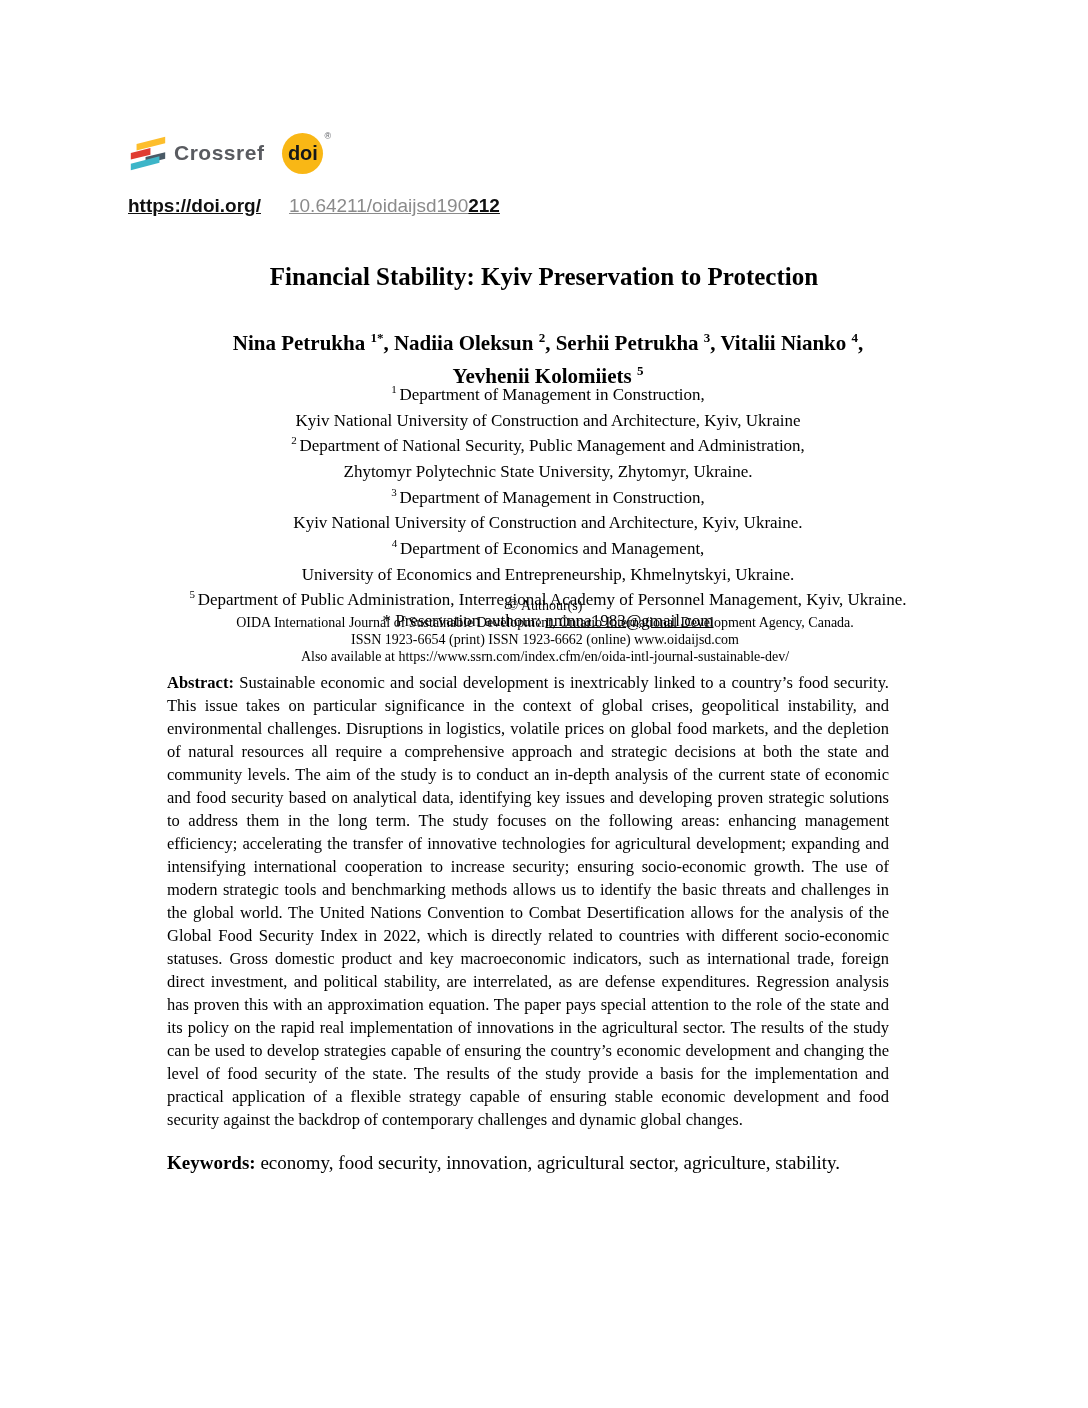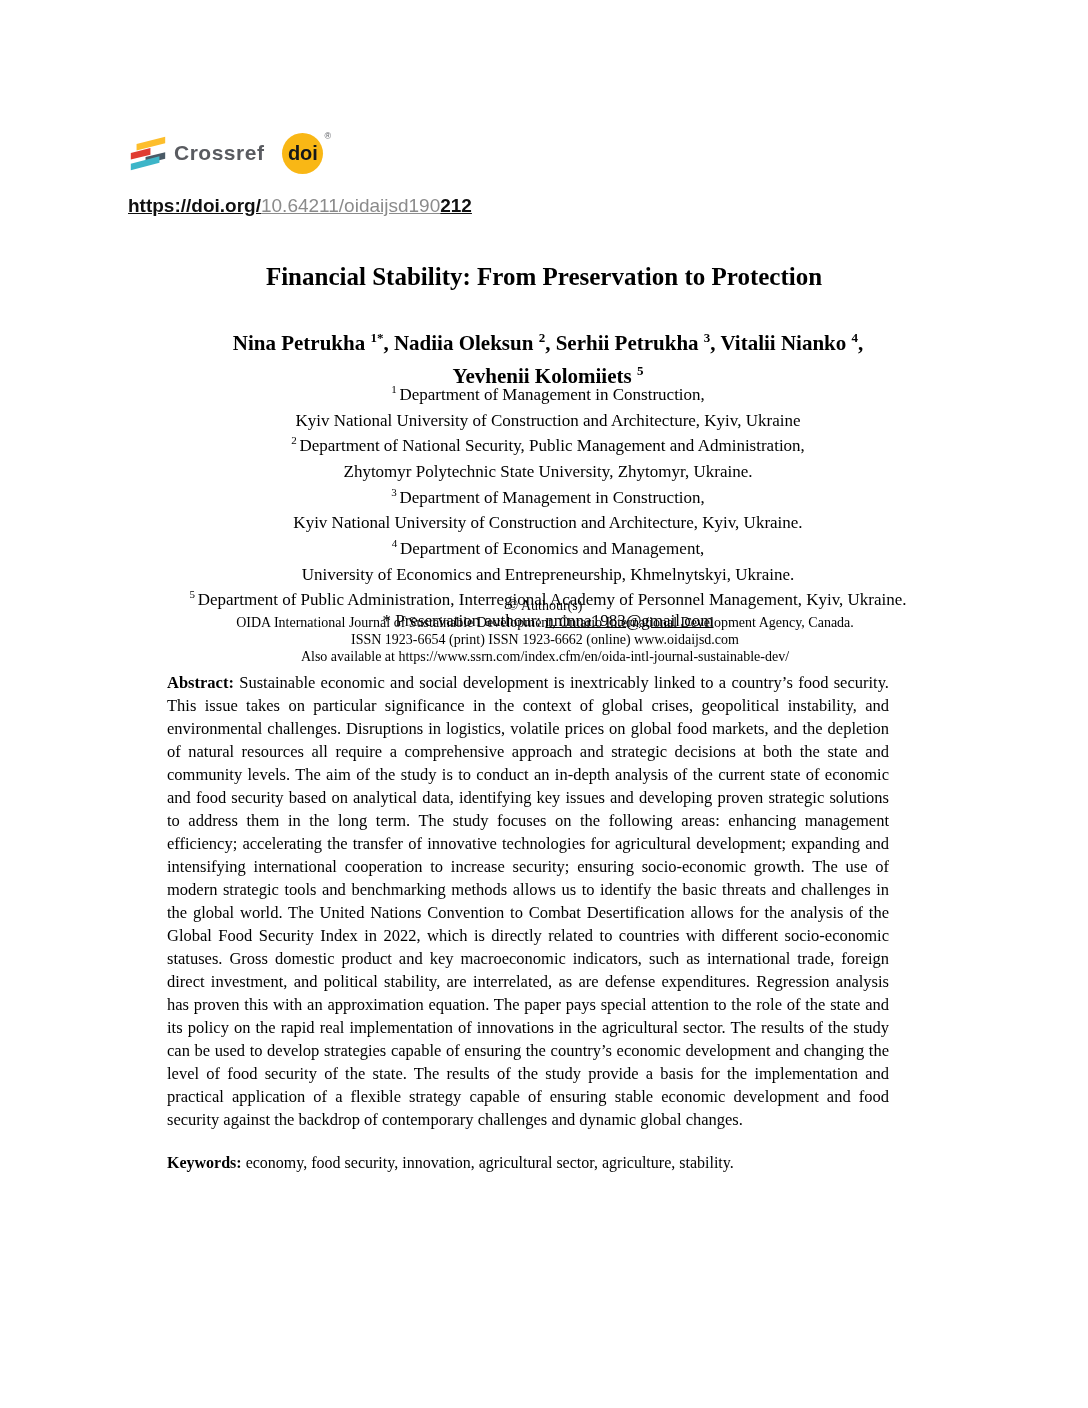--- a/index.html
+++ b/index.html
@@ -52,21 +52,21 @@
     font-size:9px;color:var(--crossref-text-gray);
     position:relative;top:-2px;left:1px;
   }
   
   .doi-line{
     position:absolute;top:195px;left:128px;
     font-family:"Liberation Sans",sans-serif;font-size:19px;
     white-space:nowrap;
   }
   .doi-line .seg-bold{font-weight:bold;color:#101010;text-decoration:underline;}
-  .doi-line .seg-gray{font-weight:normal;color:var(--link-gray);text-decoration:underline;}
+  .doi-line .seg-gray{font-weight:normal;color:var(--link-gray);text-decoration:underline;margin-left:28px;}
   
   .paper-title{
     position:absolute;top:263px;left:0;right:0;margin:0;
     text-align:center;font-size:25px;font-weight:bold;color:#000;
   }
   .authors{
     position:absolute;top:324px;left:8px;right:0;
     text-align:center;font-weight:bold;font-size:21px;line-height:28px;color:#000;
   }
   .authors sup{font-size:13px;}
@@ -82,21 +82,21 @@
     position:absolute;top:597px;left:2px;right:0;
     text-align:center;font-size:14px;line-height:17px;color:#000;
   }
   
   .main-text{position:absolute;top:671px;left:167px;width:722px;}
   .abstract{
     margin:0;text-align:justify;
     font-size:16.5px;line-height:23px;color:#000;
   }
   .abstract b,.keywords b{font-weight:bold;}
-  .keywords{margin:20px 0 0 0;font-size:16px;line-height:23px;color:#000;}
+  .keywords{margin:20px 0 0 0;font-size:19px;line-height:23px;color:#000;}
 </style>
 </head>
 <body>
 
 <div class="page">
 
   <div class="logo-row">
     <div class="crossref-logo">
       <svg class="crossref-icon" viewBox="0 0 44 46" xmlns="http://www.w3.org/2000/svg">
         <polygon class="y" points="8,12 43,3 43,11 8,20"></polygon>
@@ -109,21 +109,21 @@
     <div class="doi-logo">
       <span class="doi-badge">
           <span class="doi-text">doi</span>
         </span>
       <span class="doi-reg">®</span>
     </div>
   </div>
 
   <a class="doi-line"><span class="seg-bold">https://doi.org/</span><span class="seg-gray">10.64211/oidaijsd190</span><span class="seg-bold">212</span></a>
 
-  <h1 class="paper-title">Financial Stability: From Preservation to Protection</h1>
+  <h1 class="paper-title">Financial Stability: Kyiv Preservation to Protection</h1>
 
   <div class="authors">
     <div><span>Nina Petrukha </span><sup>1*</sup><span>, </span><span>Nadiia Oleksun </span><sup>2</sup><span>, </span><span>Serhii Petrukha </span><sup>3</sup><span>, </span><span>Vitalii Nianko </span><sup>4</sup><span>,</span></div>
     <div><span>Yevhenii Kolomiiets </span><sup>5</sup></div>
   </div>
 
   <div class="affiliations">
     <div class="affil-line"><sup>1 </sup><span>Department of Management in Construction,</span></div>
     <div class="affil-line"><sup></sup><span>Kyiv National University of Construction and Architecture, Kyiv, Ukraine</span></div>
     <div class="affil-line"><sup>2 </sup><span>Department of National Security, Public Management and Administration,</span></div>

